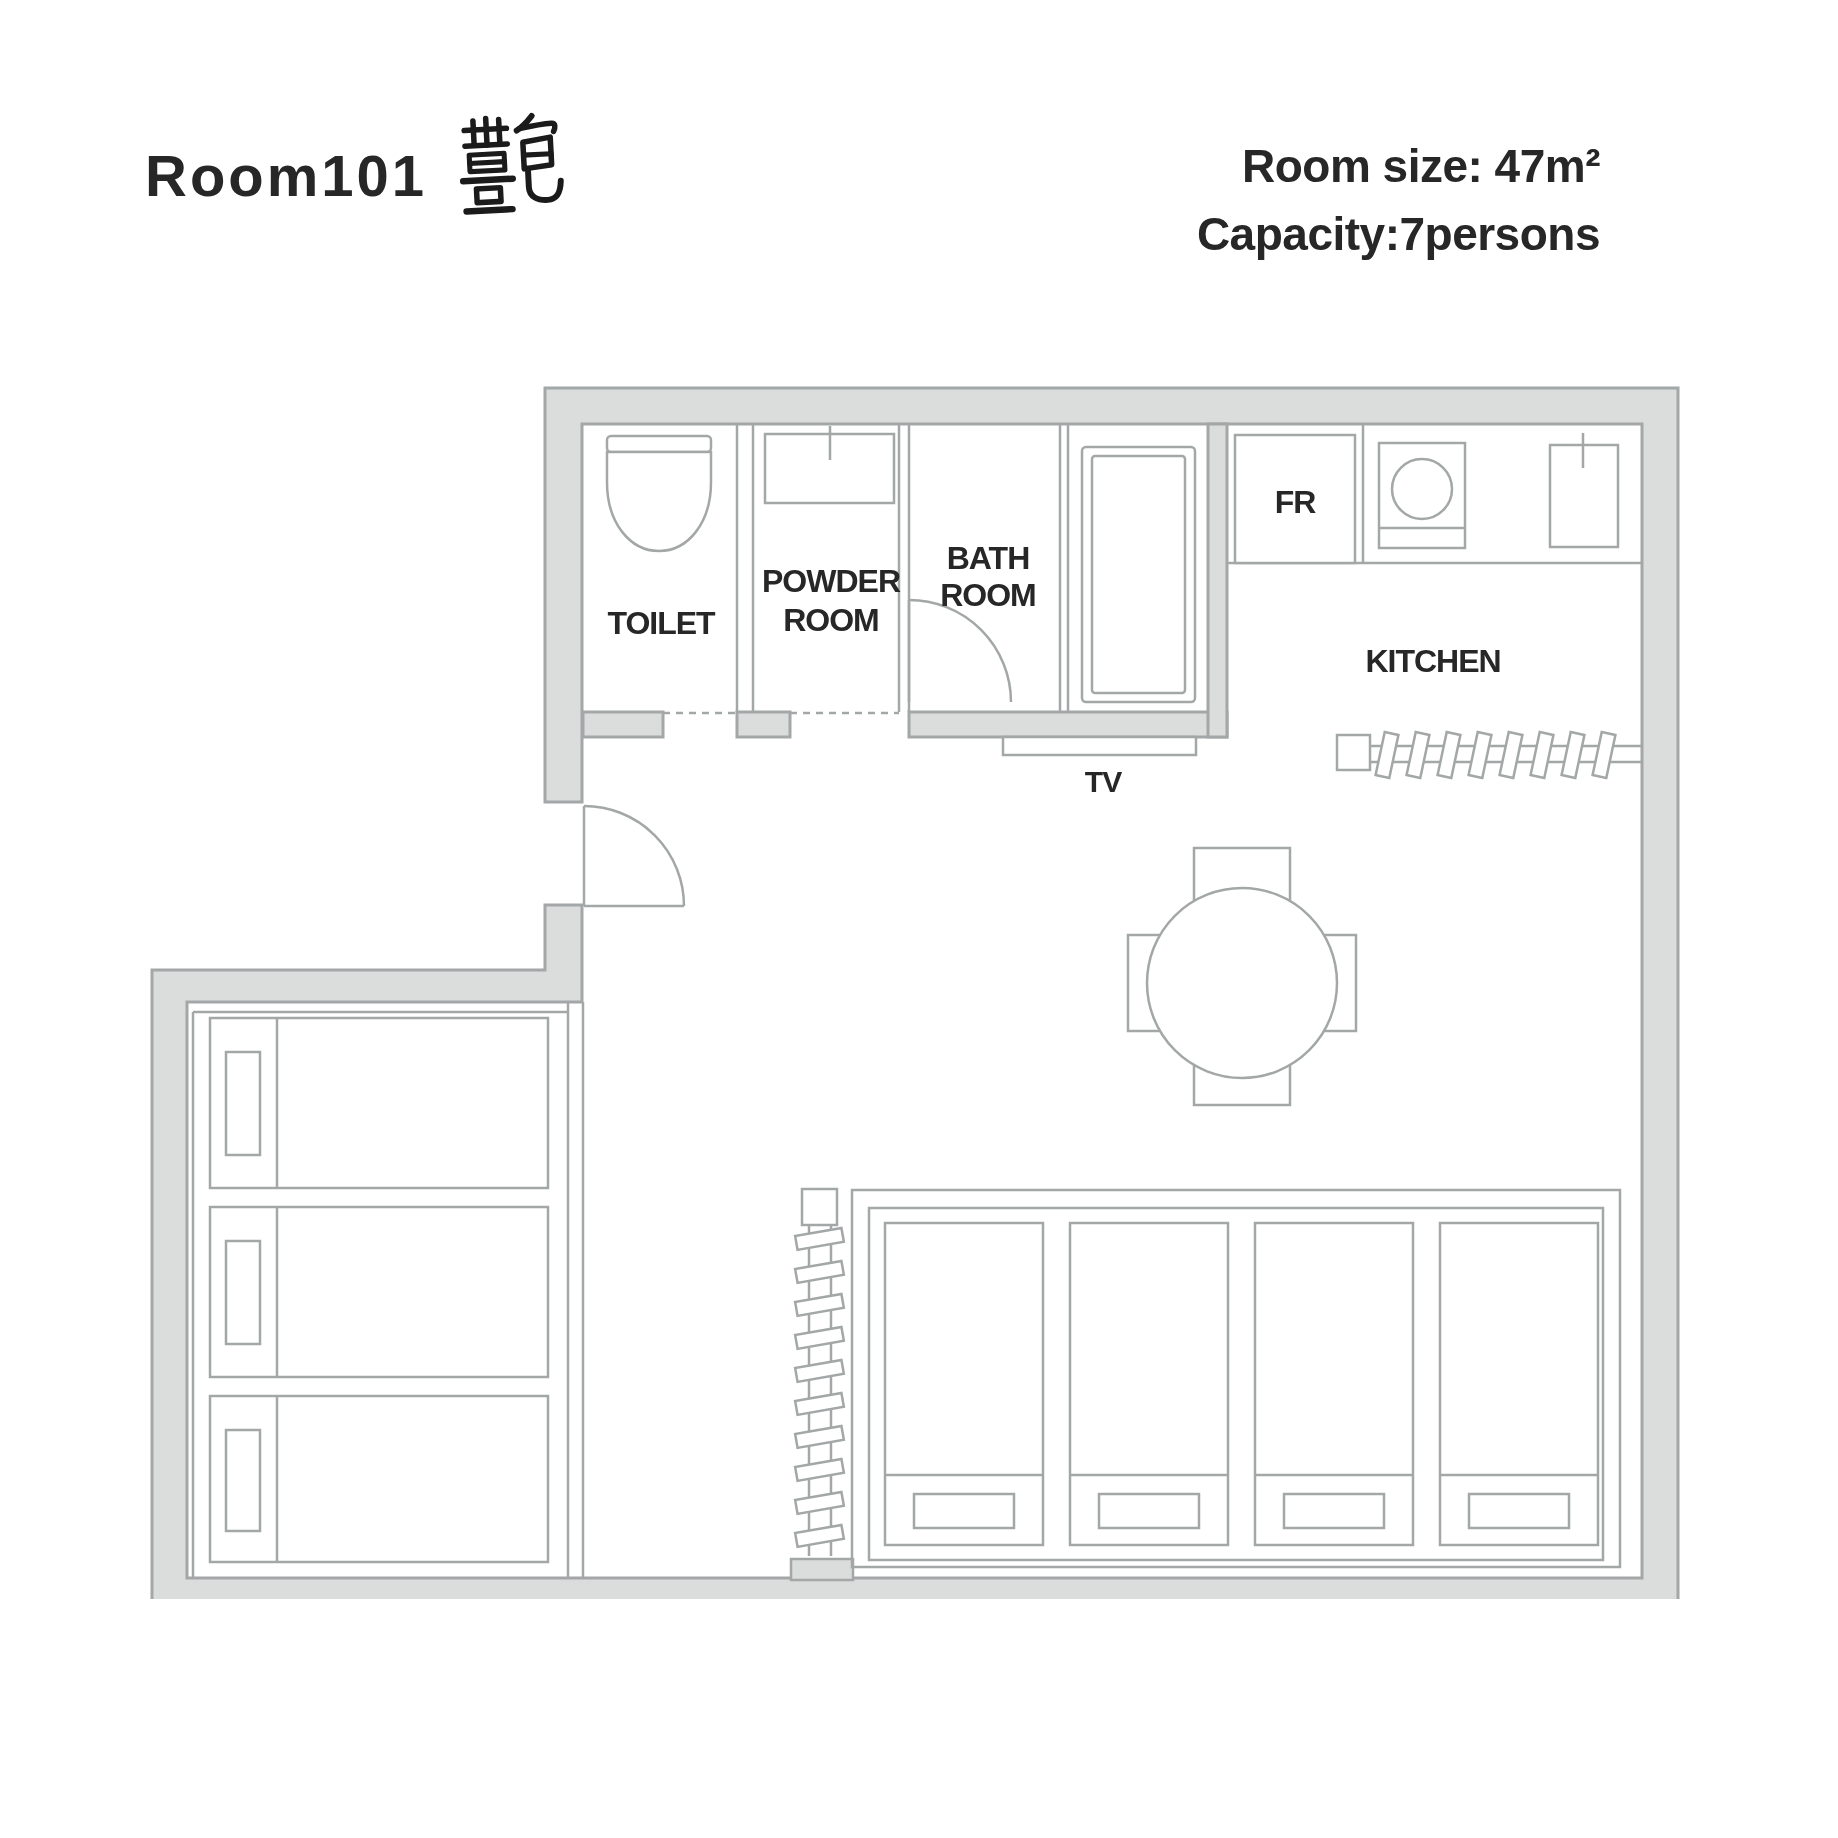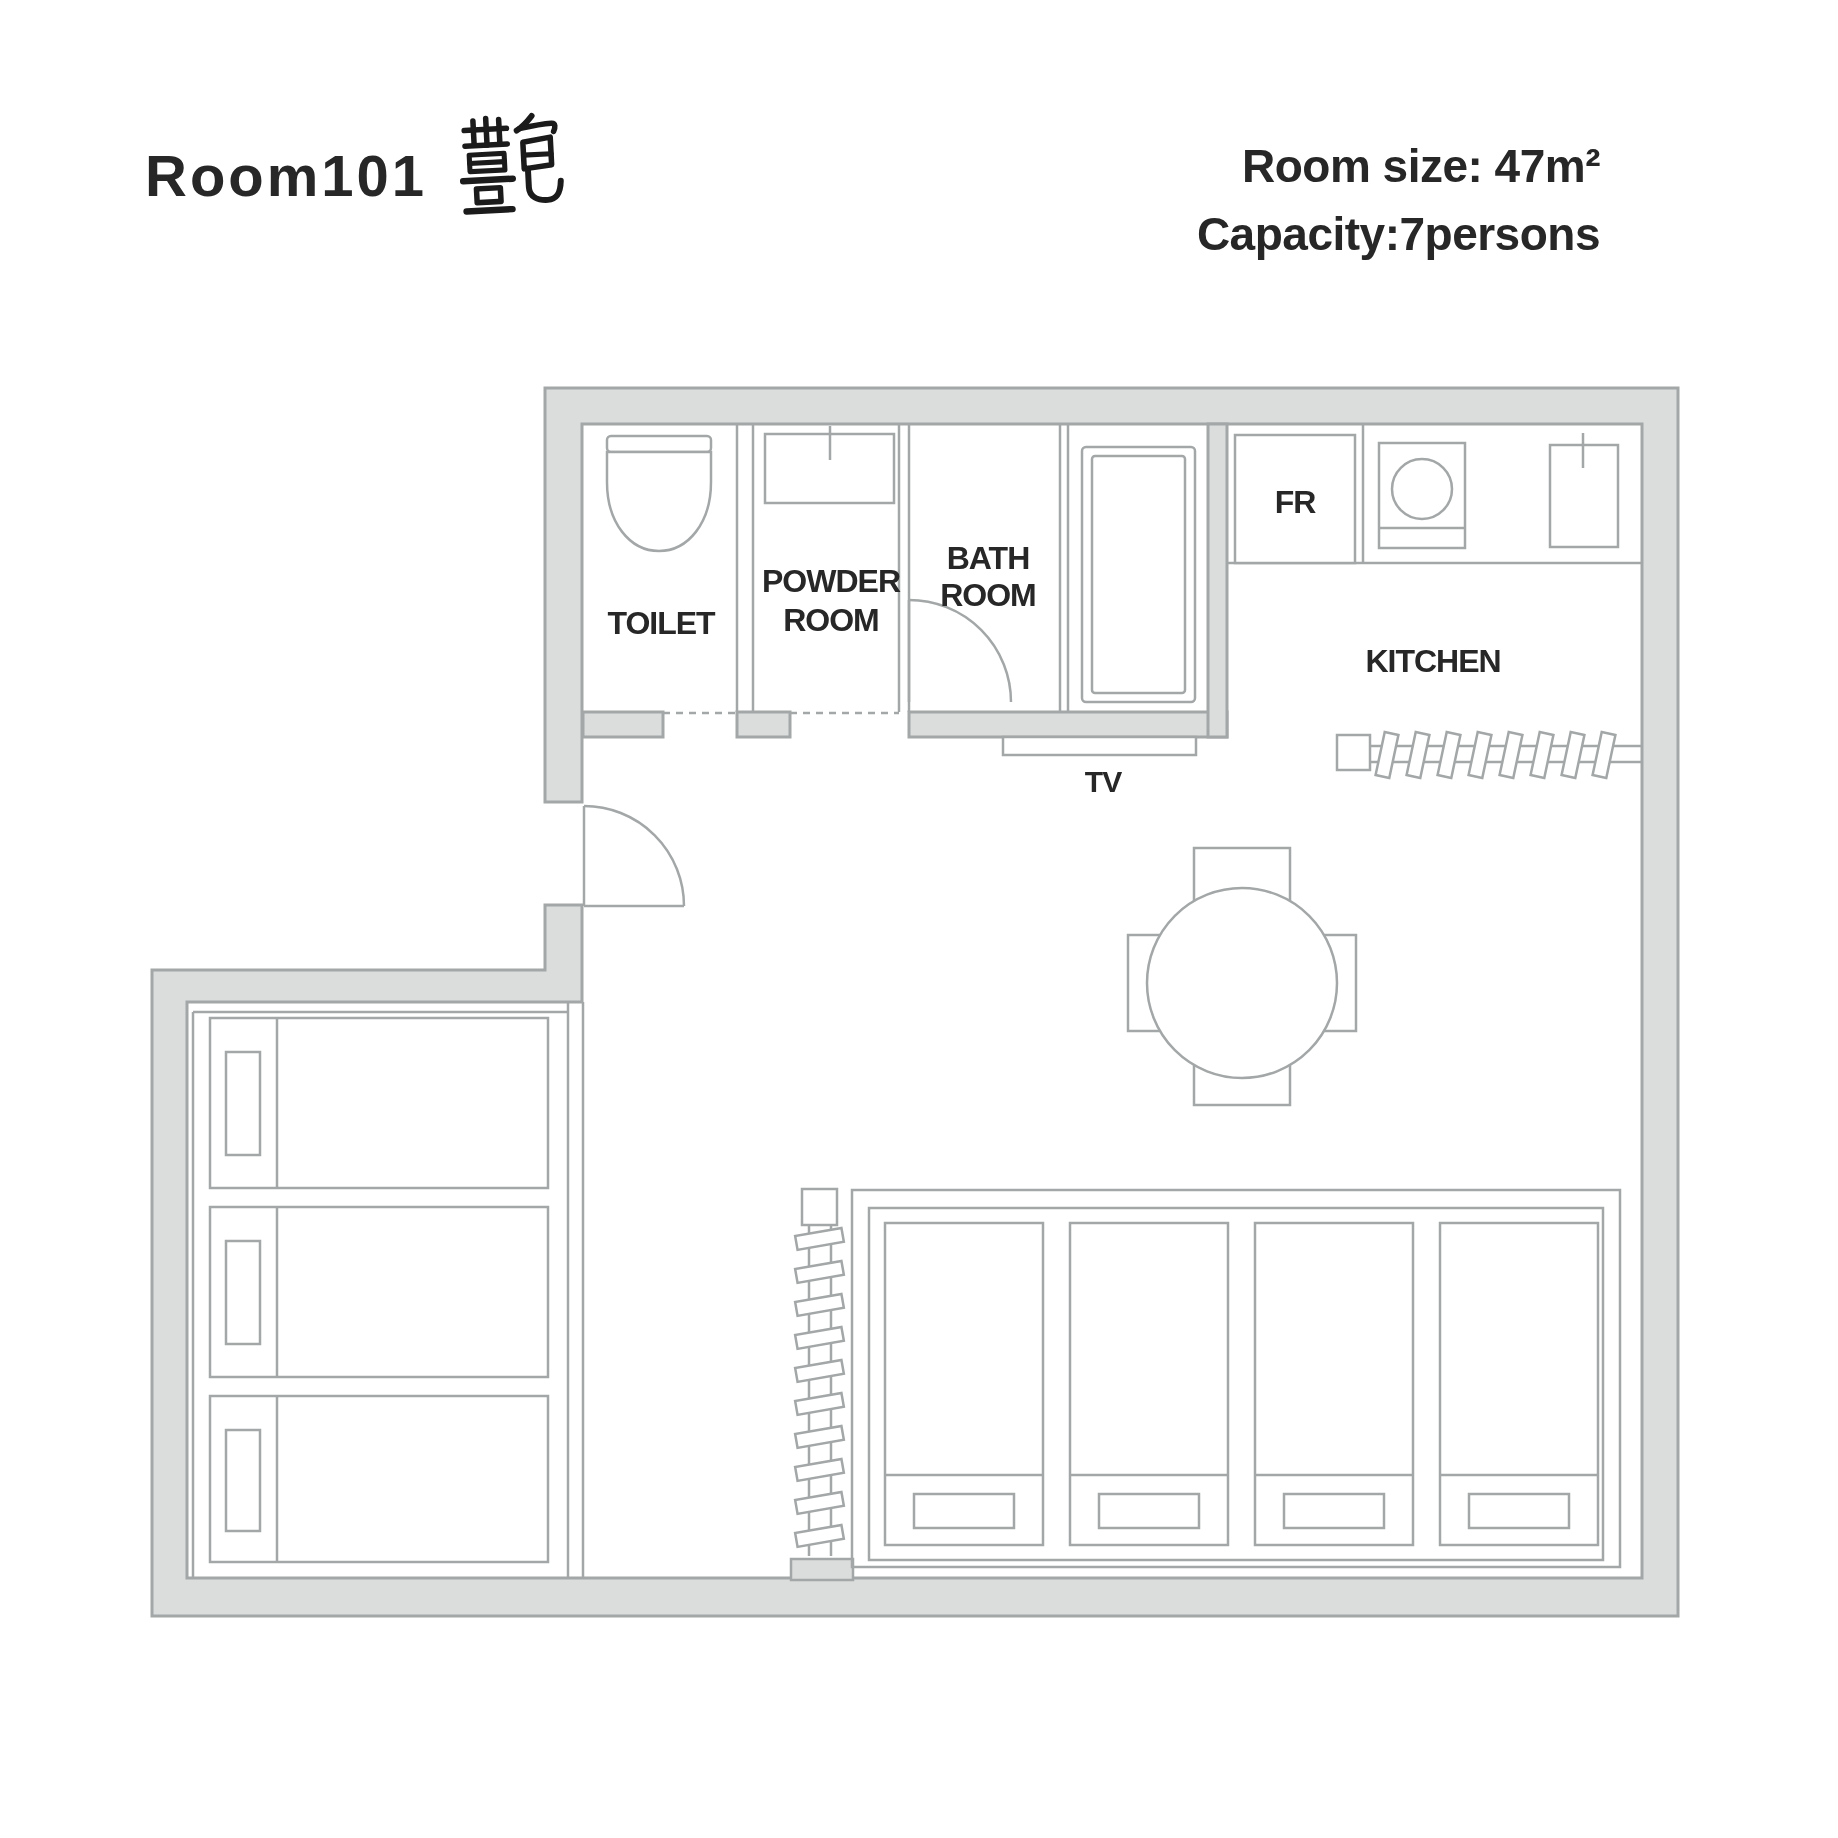--- a/index.html
+++ b/index.html
@@ -1,18 +1,18 @@
 <!DOCTYPE html>
 <html><head>
 <meta charset="utf-8">
 <style>
   html,body { margin:0; padding:0; background:#ffffff; }
   .page {
     position:relative;
-    width:1838px; height:1838px;
+    width:1838px; height:1599px;
     background:#ffffff;
     font-family:"Liberation Sans", sans-serif;
     overflow:hidden;
   }
   svg { display:block; }
 
   
   .wall   { fill:#dbdddd; stroke:#a3a7a7; stroke-width:3; }
   .thin   { fill:none; stroke:#a3a7a7; stroke-width:2.5; }
   .fixture{ fill:#ffffff; stroke:#a3a7a7; stroke-width:2.5; }

